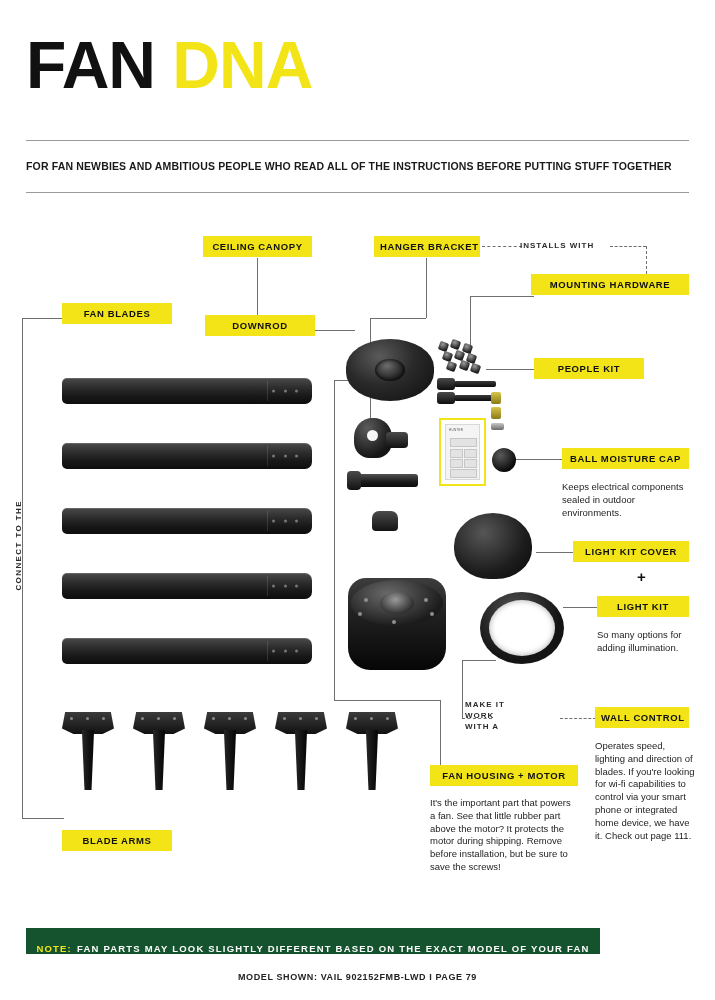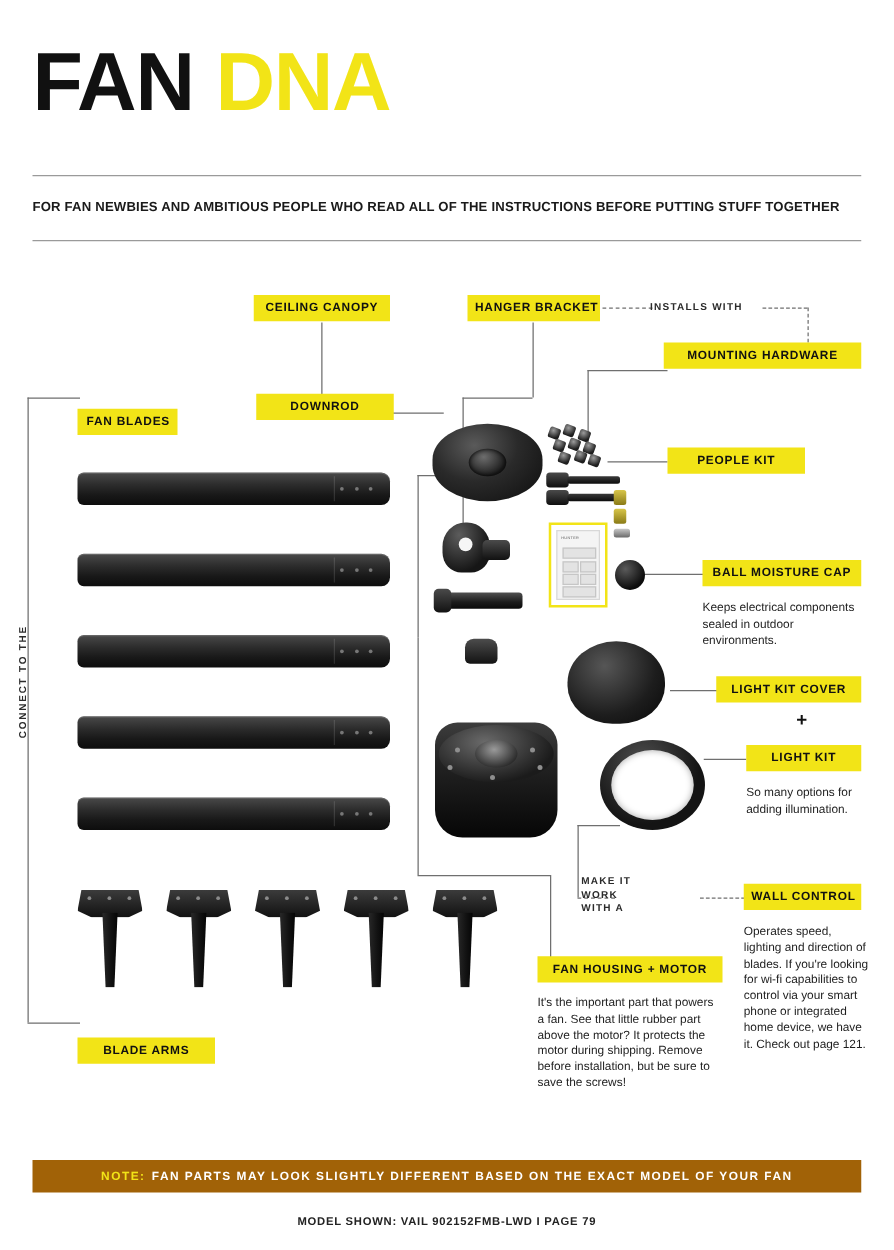--- a/index.html
+++ b/index.html
@@ -384,25 +384,25 @@
     position: absolute;
     background: #e3e3e3;
     border: 1px solid #c6c6c6;
   }
 
   
   .noteBar {
     position: absolute;
     left: 26px;
     top: 928px;
-    width: 663px;
+    width: 574px;
     height: 26px;
-    background: #a16207;
+    background: #14532d;
     display: flex;
-    align-items: center;
+    align-items: flex-end;
     justify-content: center;
   }
   .noteBar .note-key {
     color: #f2e417;
     font-size: 9.5px;
     font-weight: bold;
     letter-spacing: 1.2px;
   }
   .noteBar .note-txt {
     color: #ffffff;
@@ -477,40 +477,40 @@
   <div class="ln v" style="left:440px; top:700px; height:68px;"></div>
 
   <div class="ln dash-h" style="left:462px; top:718px; width:30px;"></div>
   <div class="ln dash-h" style="left:560px; top:718px; width:36px;"></div>
   <div class="ln v" style="left:462px; top:660px; height:58px;"></div>
   <div class="ln h" style="left:462px; top:660px; width:34px;"></div>
 
   <div class="lbl" style="left:203px; top:236px; width:109px;">CEILING CANOPY</div>
   <div class="lbl" style="left:374px; top:236px; width:106px;">HANGER BRACKET</div>
   <div class="lbl" style="left:531px; top:274px; width:158px;">MOUNTING HARDWARE</div>
-  <div class="lbl" style="left:62px; top:327px; width:80px;text-align:right;">FAN BLADES</div>
+  <div class="lbl" style="left:62px; top:303px; width:110px;">FAN BLADES</div>
   <div class="lbl" style="left:205px; top:315px; width:110px;">DOWNROD</div>
   <div class="lbl" style="left:534px; top:358px; width:110px;">PEOPLE KIT</div>
   <div class="lbl" style="left:562px; top:448px; width:127px;">BALL MOISTURE CAP</div>
   <div class="lbl" style="left:573px; top:541px; width:116px;">LIGHT KIT COVER</div>
   <div class="lbl" style="left:597px; top:596px; width:92px;">LIGHT KIT</div>
   <div class="lbl" style="left:595px; top:707px; width:94px;">WALL CONTROL</div>
   <div class="lbl" style="left:430px; top:765px; width:148px;">FAN HOUSING + MOTOR</div>
   <div class="lbl" style="left:62px; top:830px; width:110px;">BLADE ARMS</div>
 
   <div class="tiny-label" style="left:520px; top:241px; width:92px;">INSTALLS WITH</div>
   <div class="vert-label" style="left:14px; top:500px;">CONNECT TO THE</div>
   <div class="tiny-label" style="left:465px; top:700px; width:74px; white-space:pre-line;">MAKE IT
 WORK
 WITH A</div>
   <div class="plus" style="left:637px; top:568px;">+</div>
 
   <div class="cap" style="left:562px; top:481px; width:130px;">Keeps electrical components sealed in outdoor environments.</div>
   <div class="cap" style="left:597px; top:629px; width:100px;">So many options for adding illumination.</div>
-  <div class="cap" style="left:595px; top:740px; width:100px;">Operates speed, lighting and direction of blades. If you're looking for wi-fi capabilities to control via your smart phone or integrated home device, we have it. Check out page 121.</div>
+  <div class="cap" style="left:595px; top:740px; width:100px;">Operates speed, lighting and direction of blades. If you're looking for wi-fi capabilities to control via your smart phone or integrated home device, we have it. Check out page 111.</div>
   <div class="cap" style="left:430px; top:797px; width:145px;">It's the important part that powers a fan. See that little rubber part above the motor? It protects the motor during shipping. Remove before installation, but be sure to save the screws!</div>
 
   <div class="blade" style="left:62px; top:378px; width:250px;">
     <div class="seam"></div>
     <div class="dots">
         <i></i>
         <i></i>
         <i></i>
       </div>
   </div>

